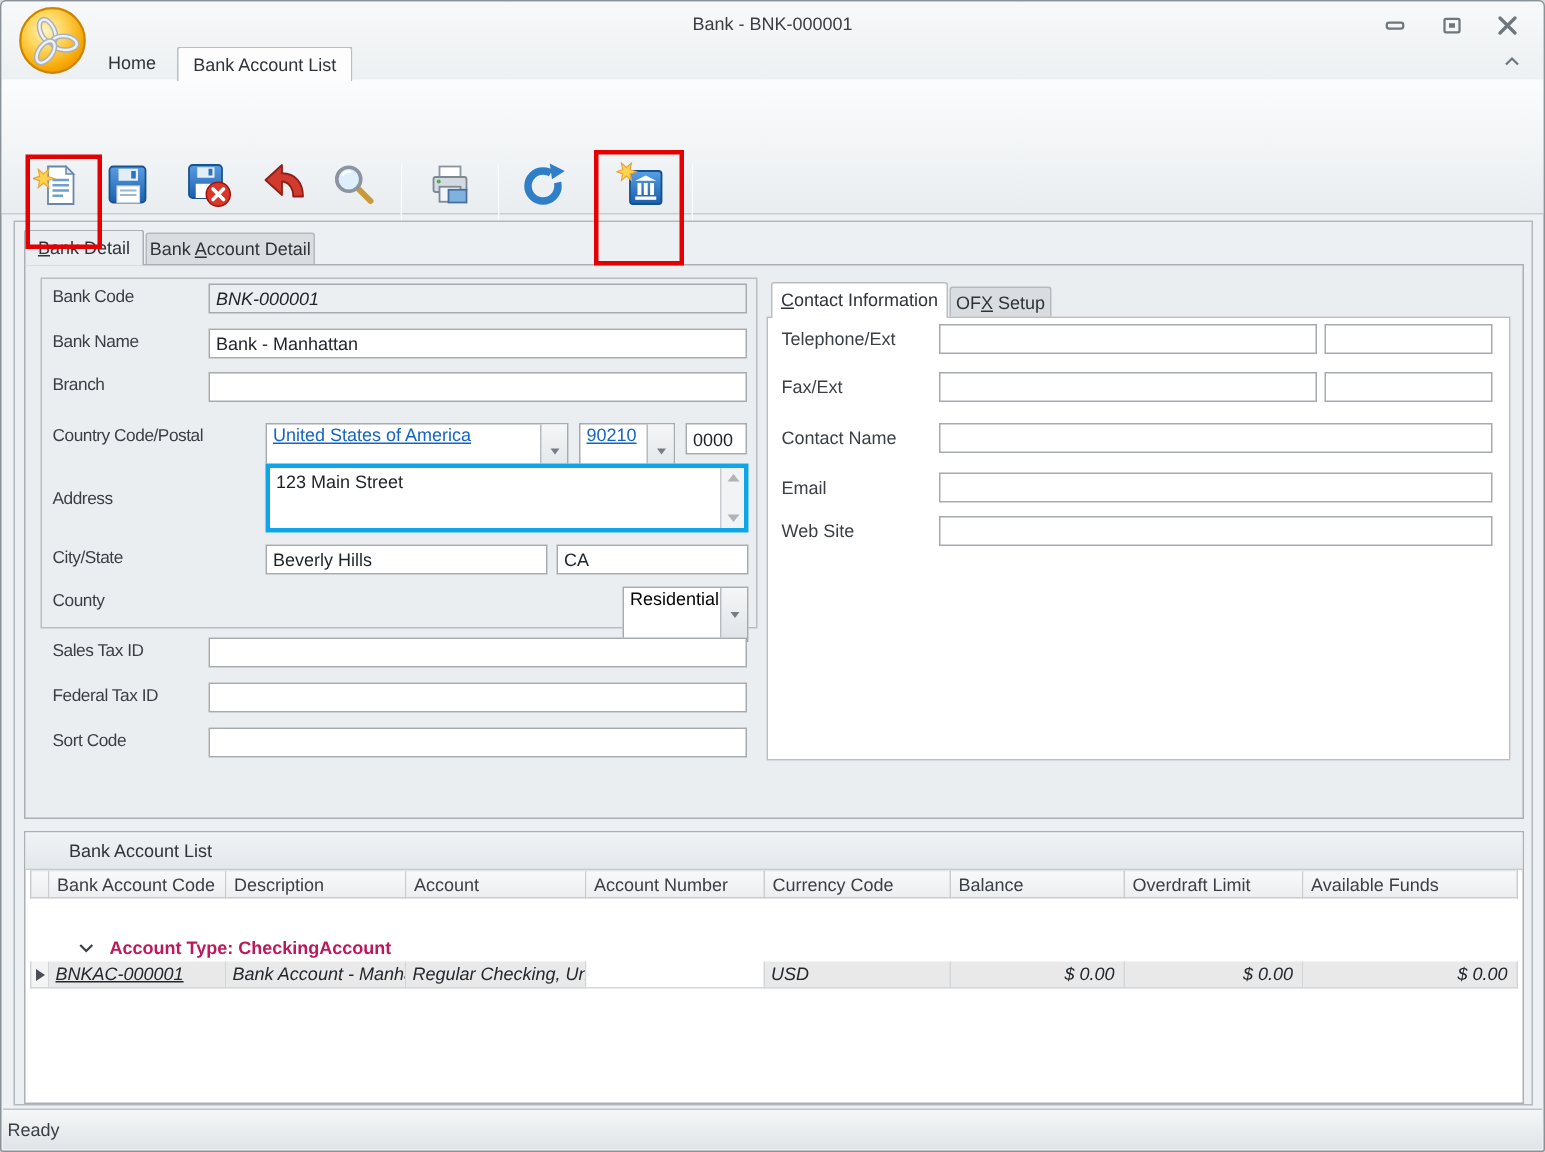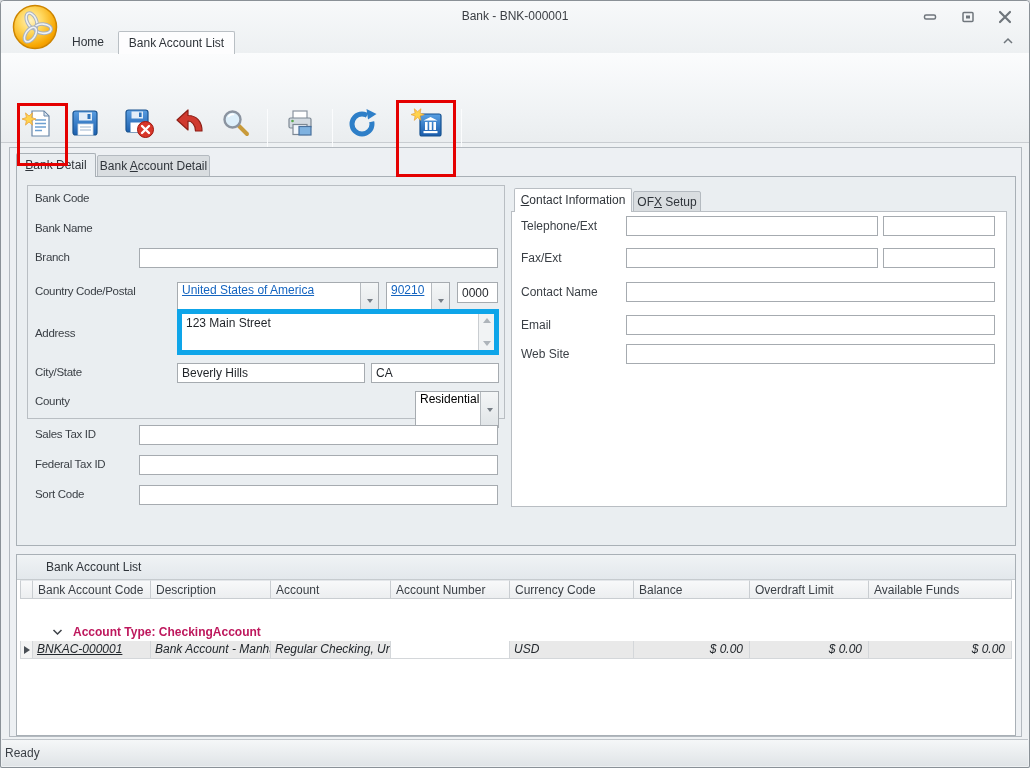--- a/index.html
+++ b/index.html
@@ -51,21 +51,21 @@
   .inner-box{position:absolute;left:10px;top:8px;width:478px;height:234px;border:1px solid #b9bec3;}
   .flabel{position:absolute;font-size:11.5px;letter-spacing:-0.3px;color:#3a3f45;white-space:nowrap;height:15px;}
   .tb{position:absolute;height:20px;border:1px solid #a6abb0;background:#fff;font-size:12px;
     color:#1f2328;padding:0 4px;font-family:"Liberation Sans",sans-serif;outline:none;border-radius:0;}
   .tb.ro{background:#ebeff2;font-style:italic;}
   .combo{position:absolute;height:37px;border:1px solid #a6abb0;background:#fff;display:flex;align-items:flex-start;}
   .combo .val{flex:1;font-size:12px;padding:0 4px;white-space:nowrap;overflow:hidden;}
   .combo .cbtn{width:18px;align-self:stretch;border-left:1px solid #b6bbc0;
     background:linear-gradient(#f4f6f7,#e0e4e7);display:flex;align-items:center;justify-content:center;cursor:default;}
   .link{color:#1565c0;text-decoration:underline;cursor:pointer;}
-  .addr{position:absolute;left:160px;top:132px;width:322px;height:46px;border:5px solid #0ea5e9;background:#fff;}
+  .addr{position:absolute;left:160px;top:132px;width:322px;height:46px;border:3px solid #0ea5e9;background:#fff;}
   .addr .text{position:absolute;left:4px;top:2px;right:20px;font-size:12px;color:#1f2328;}
   .addr .strip{position:absolute;right:0;top:0;bottom:0;width:16px;background:#f1f3f4;border-left:1px solid #c9cdd1;}
   .tri-up{position:absolute;left:4px;top:4px;width:0;height:0;border-left:4px solid transparent;
     border-right:4px solid transparent;border-bottom:5px solid #aeb4ba;}
   .tri-dn{position:absolute;left:4px;bottom:4px;width:0;height:0;border-left:4px solid transparent;
     border-right:4px solid transparent;border-top:5px solid #aeb4ba;}
   .right-box{position:absolute;left:494px;top:34px;width:496px;height:296px;border:1px solid #b9bec3;background:#fff;}
   .ct-active{position:absolute;left:497px;top:11px;width:118px;height:24px;line-height:23px;background:#fff;
     border:1px solid #b9bec3;border-bottom:none;border-radius:2px 2px 0 0;z-index:3;
     font-size:12px;color:#2f343a;text-align:center;cursor:default;}
@@ -300,22 +300,24 @@
       <span></span><span class="u">B</span><span>ank Detail</span>
     </div>
     <div class="page-tab pt-inactive">
       <span>Bank </span><span class="u">A</span><span>ccount Detail</span>
     </div>
 
     <div class="main-panel">
       <div class="inner-box"></div>
 
       <span class="flabel" style="left:18px;top:15px;">Bank Code</span>
+      <input class="tb ro" style="left: 122px; top: 12px; width: 359px;" value="BNK-000001">
 
       <span class="flabel" style="left:18px;top:45px;">Bank Name</span>
+      <input class="tb" style="left: 122px; top: 42px; width: 359px;" value="Bank - Manhattan">
 
       <span class="flabel" style="left:18px;top:74px;">Branch</span>
       <input class="tb" style="left: 122px; top: 71px; width: 359px;" value="">
 
       <span class="flabel" style="left:18px;top:108px;">Country Code/Postal</span>
       <div class="combo" style="left:160px;top:105px;width:202px;">
         <span class="val link">United States of America</span>
         <span class="cbtn">
             <span class="drop" style="margin-top:0;"></span>
           </span>

